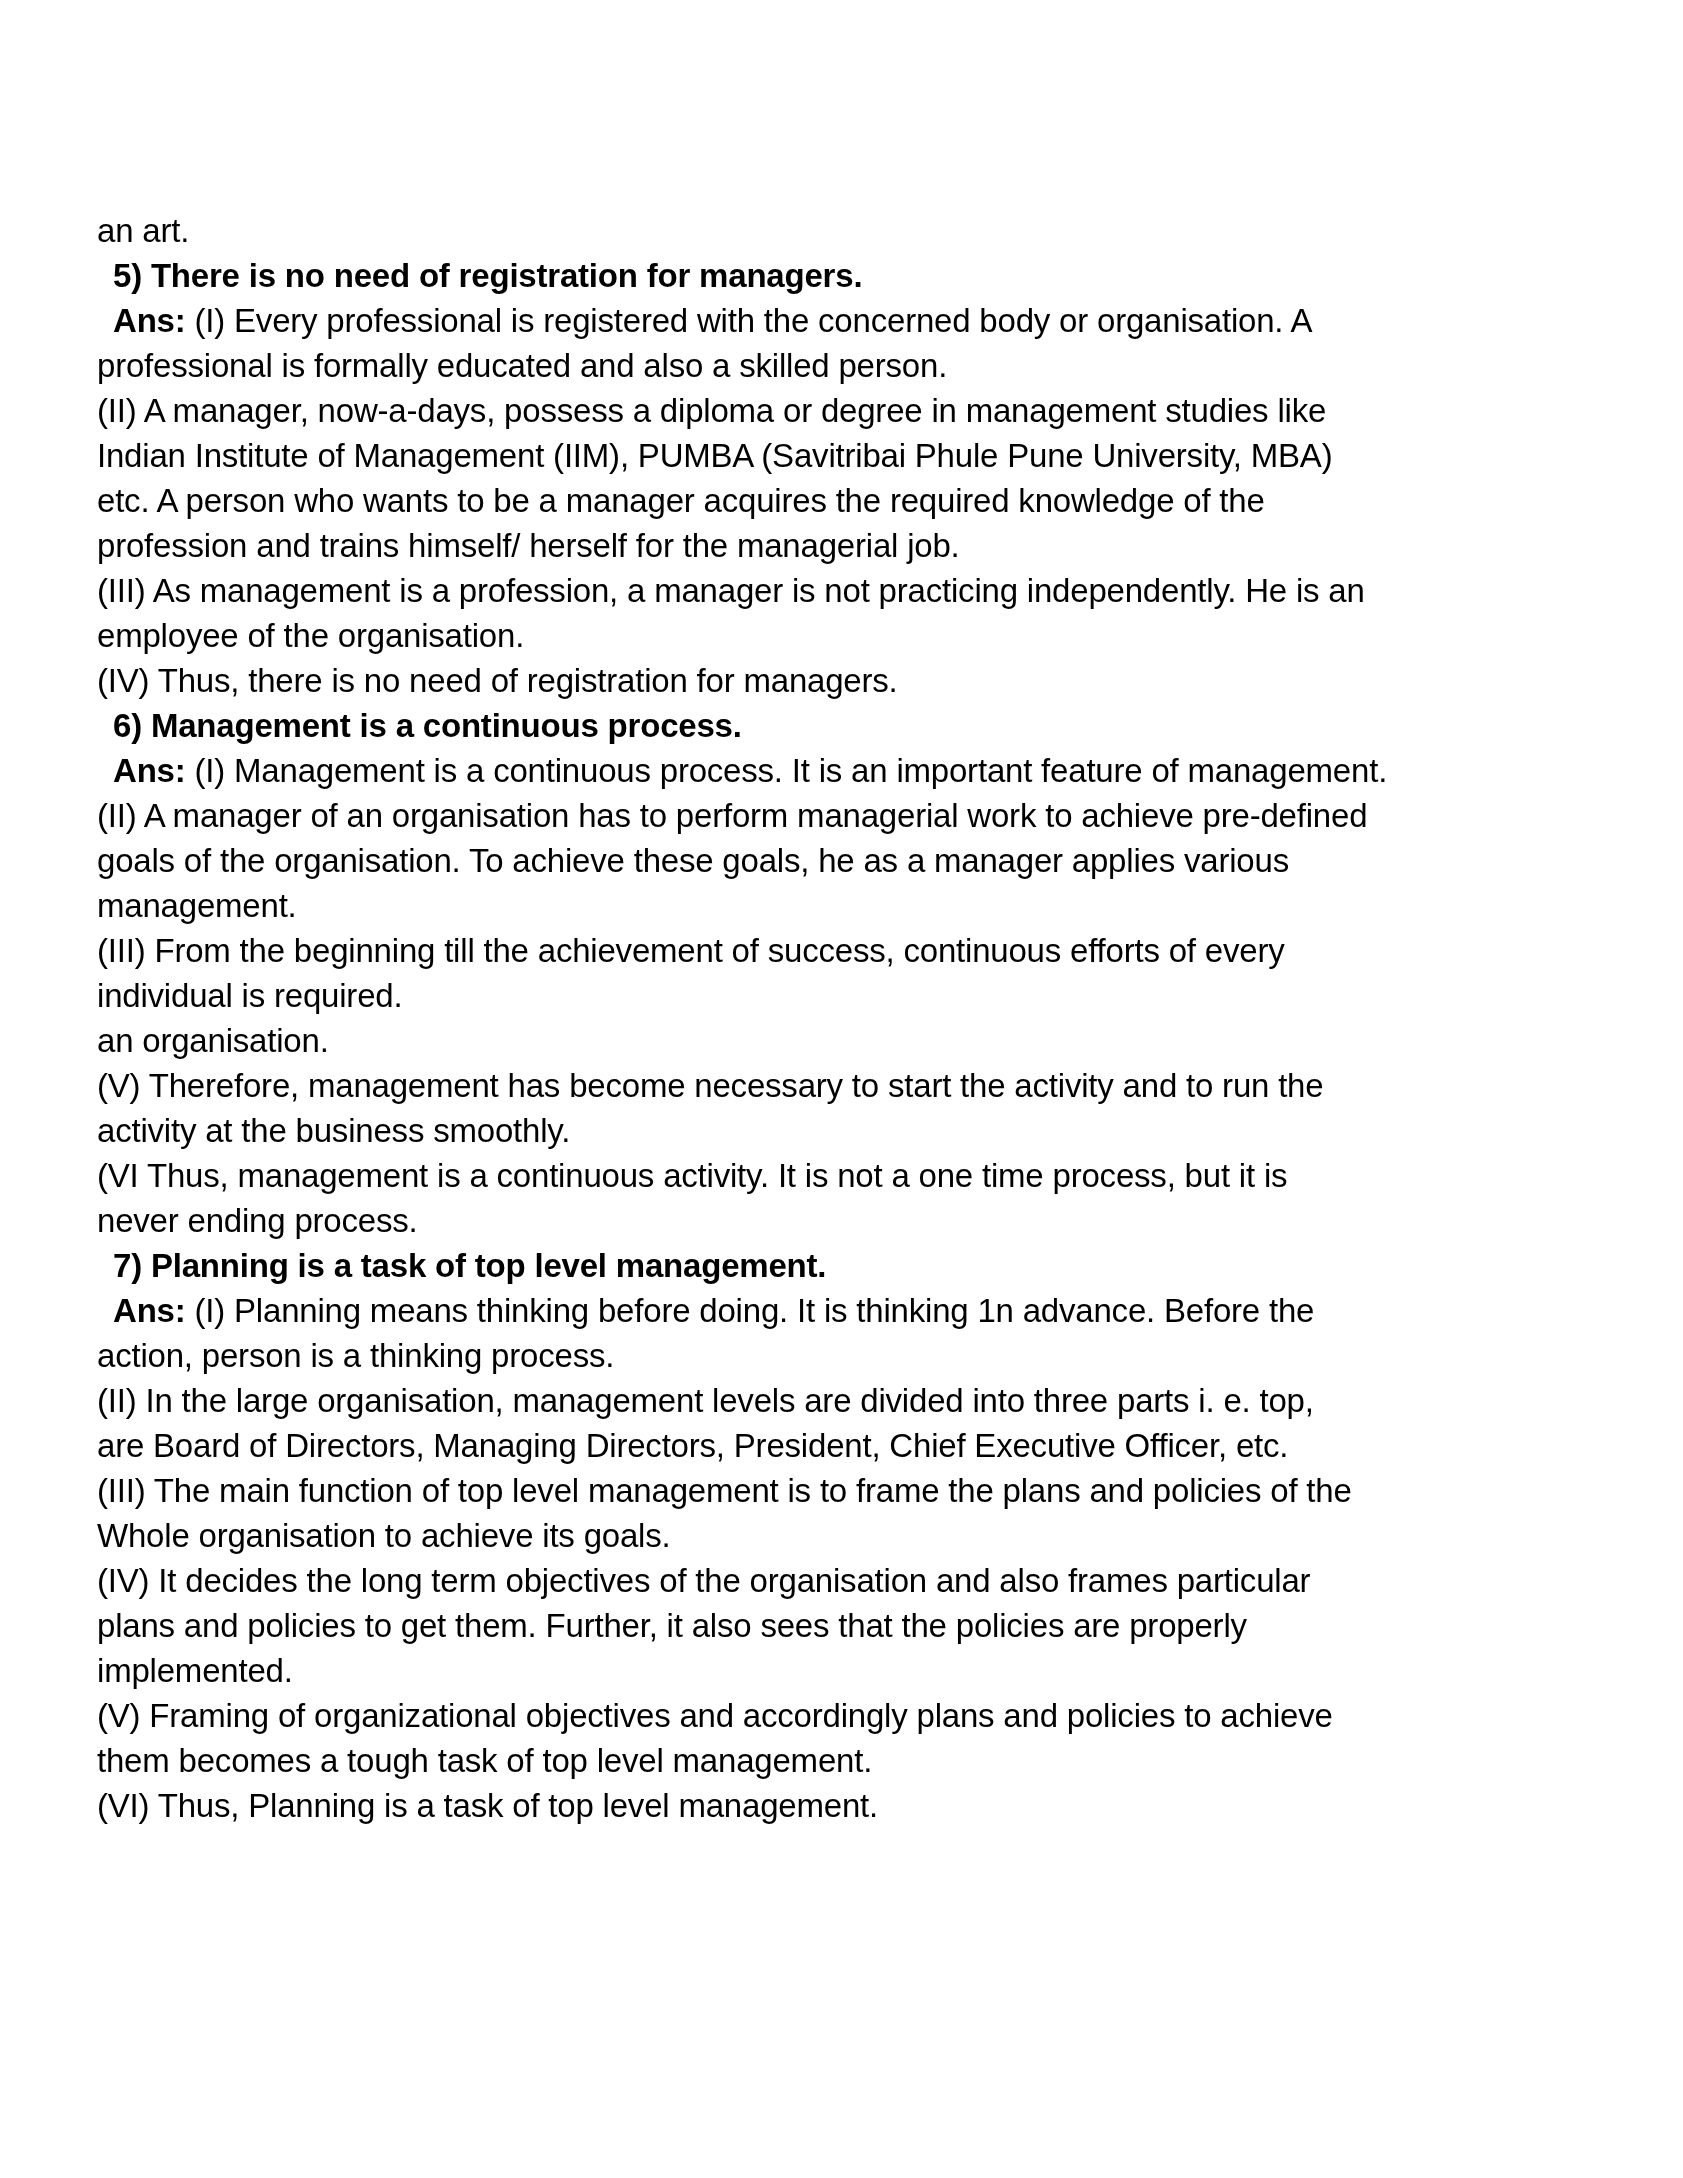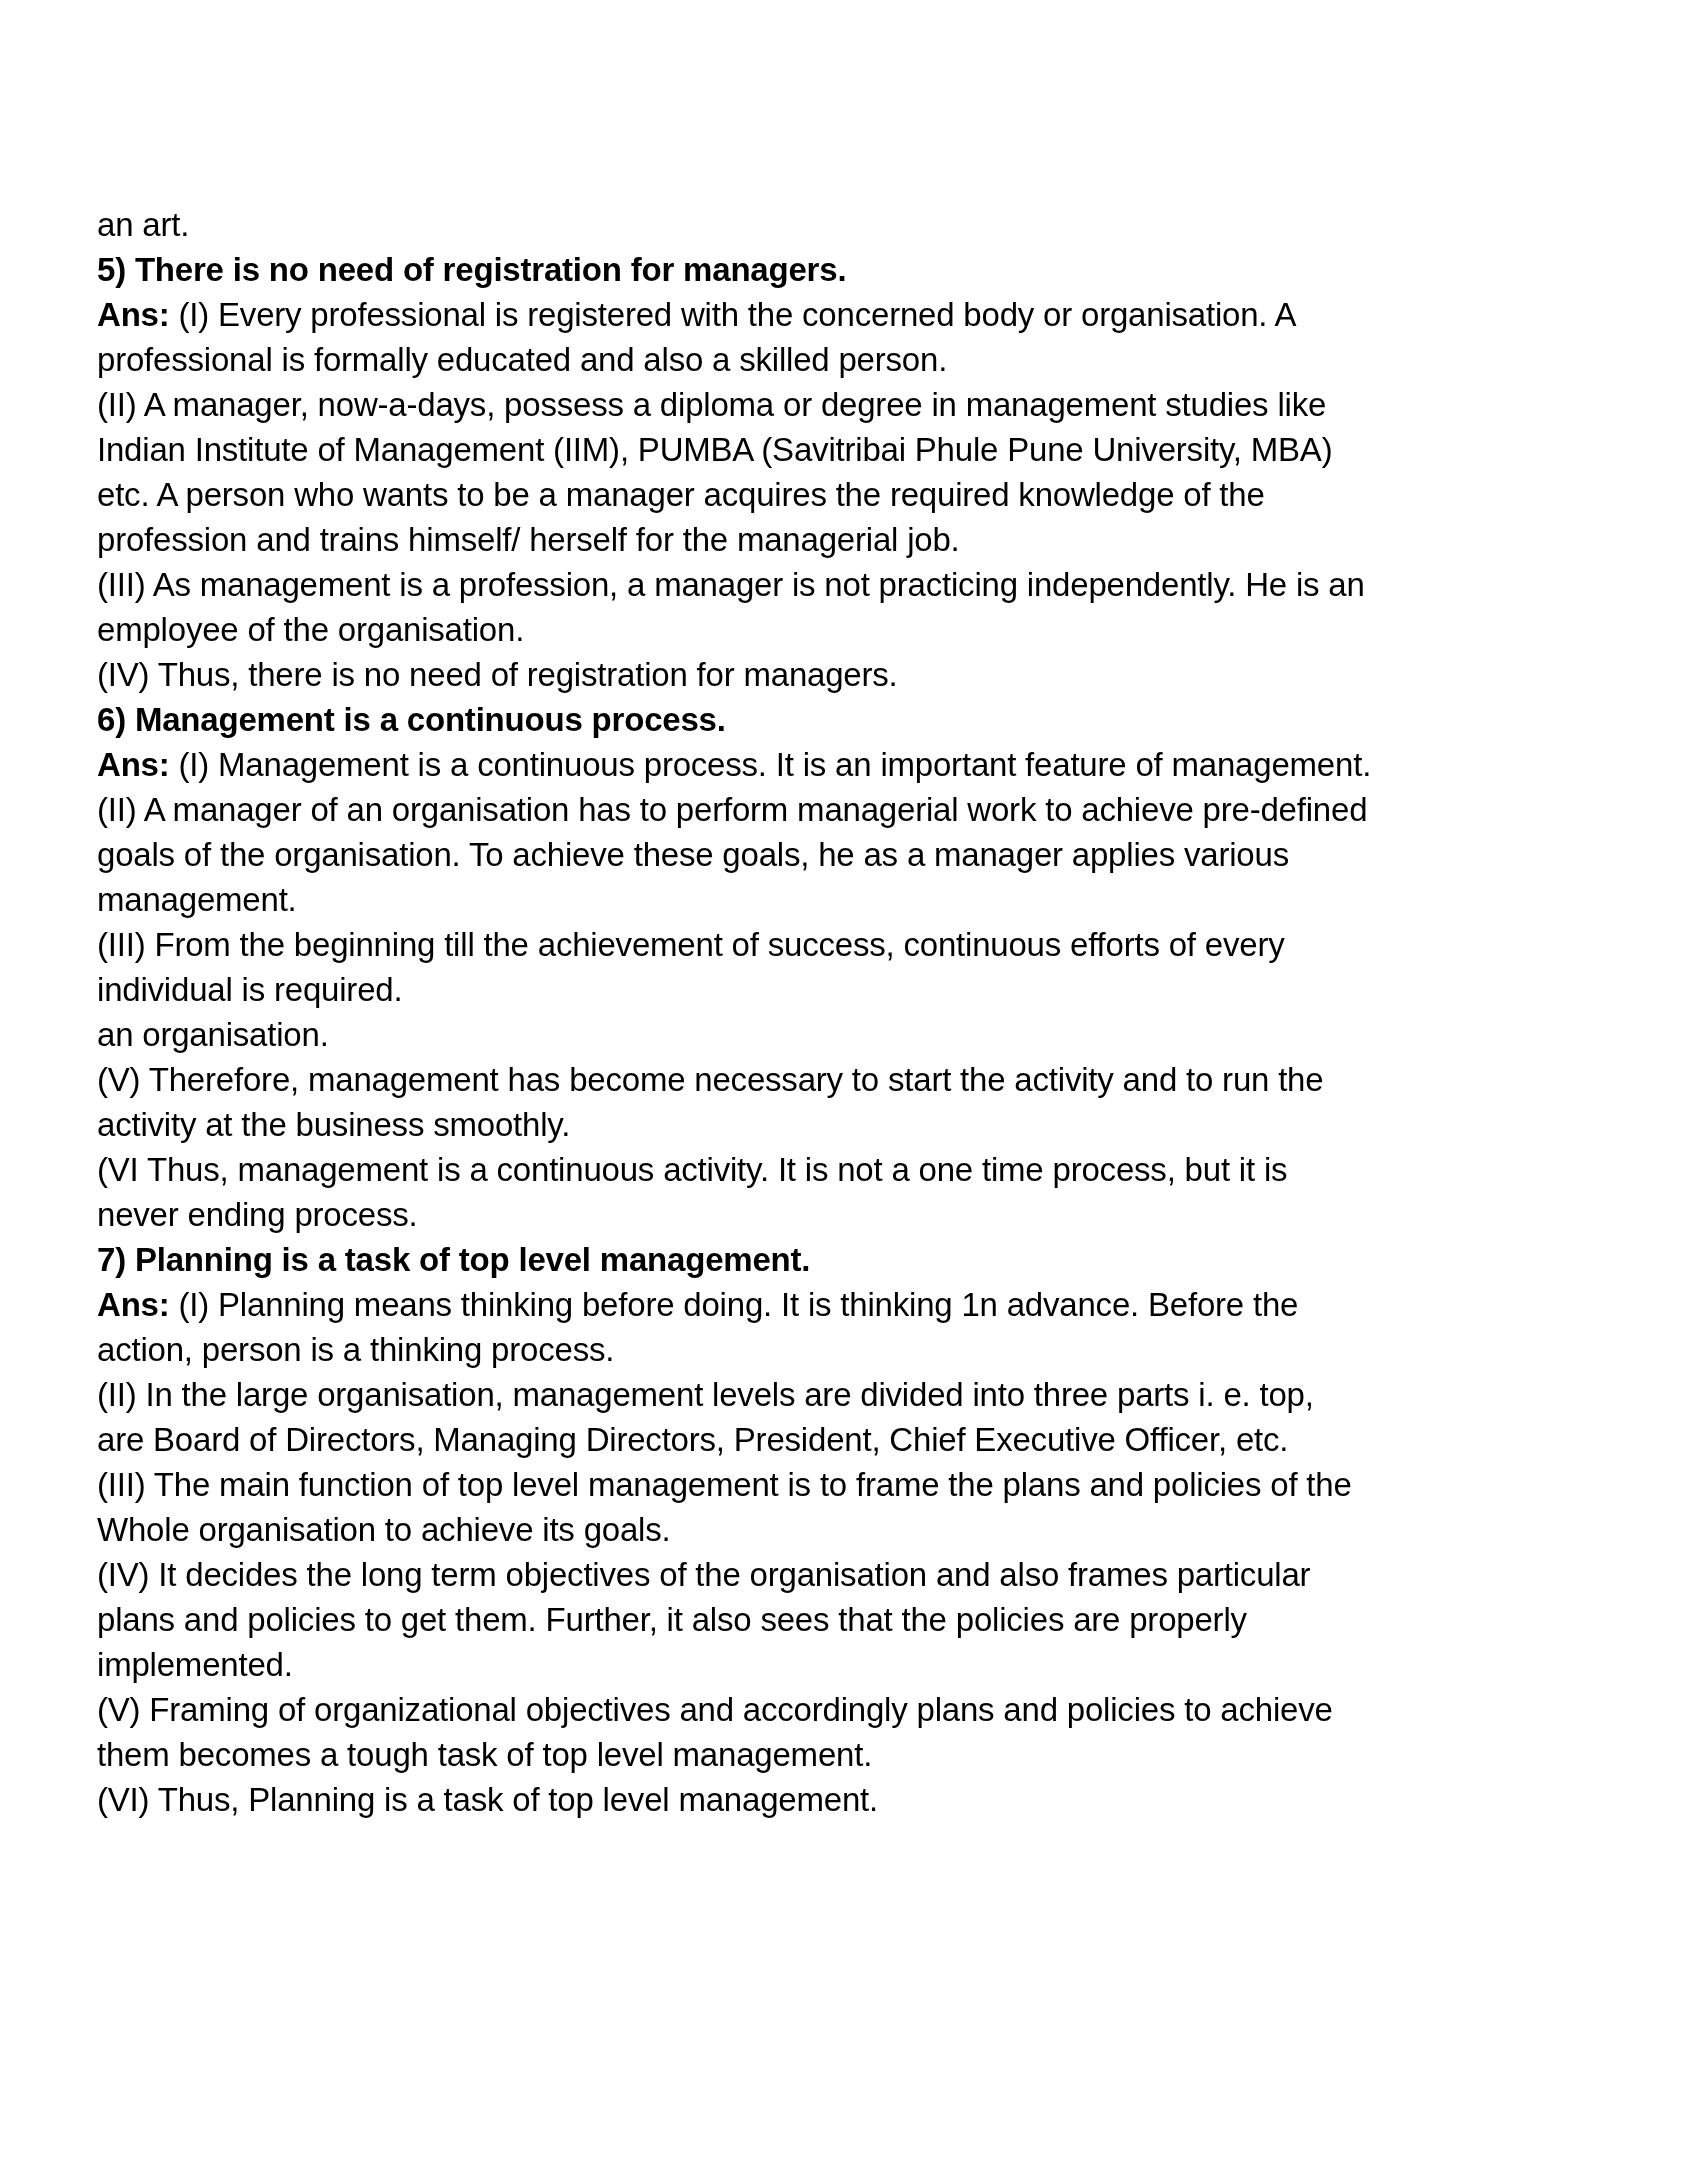--- a/index.html
+++ b/index.html
@@ -11,30 +11,30 @@
   }
   .page {
     position: relative;
     width: 1683px;
     height: 2178px;
     background: #ffffff;
     overflow: hidden;
   }
   .content {
     position: absolute;
-    top: 202px;
+    top: 208px;
     left: 97px;
     right: 139px;
     color: #000000;
     font-size: 33px;
     line-height: 45px;
     letter-spacing: -0.2px;
   }
   .line { white-space: pre-wrap; }
-  .bold { font-weight: bold; }
+  .bold { font-weight: bold; margin-left: 16px; }
 </style>
 </head>
 <body>
 
 <div class="page">
   <div class="content">
 
     <div class="line">an art.</div>
 
     <div class="line bold">5) There is no need of registration for managers.</div>

